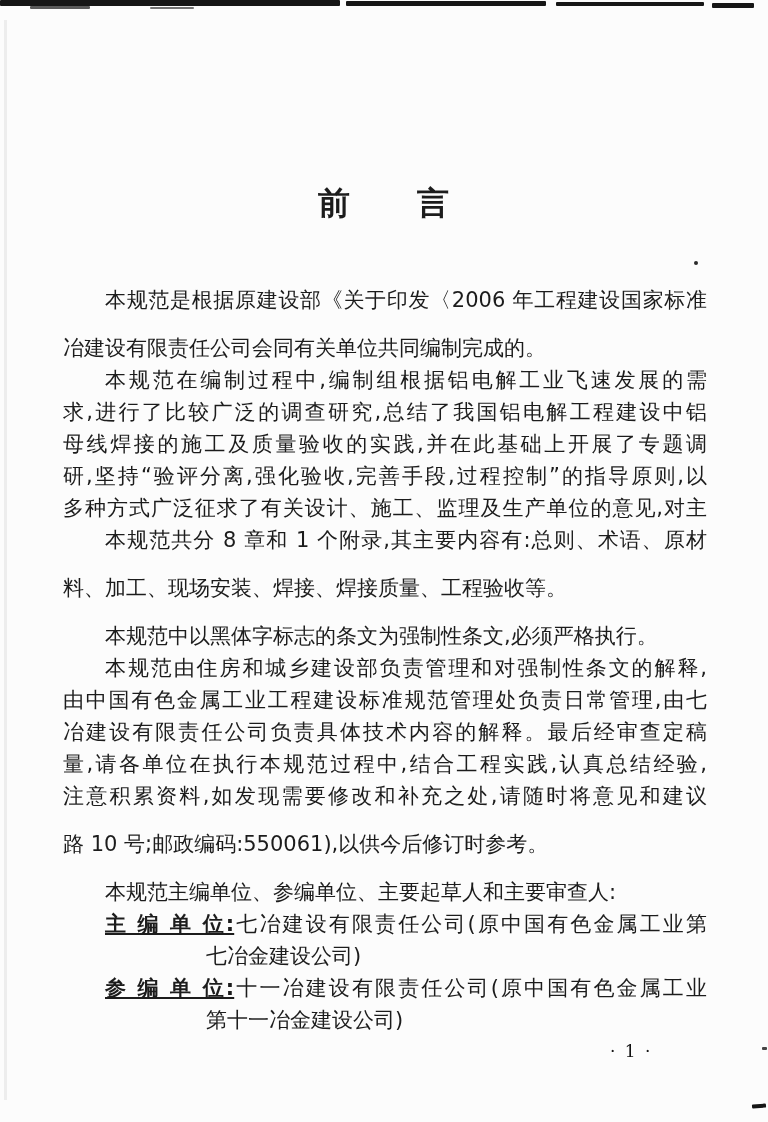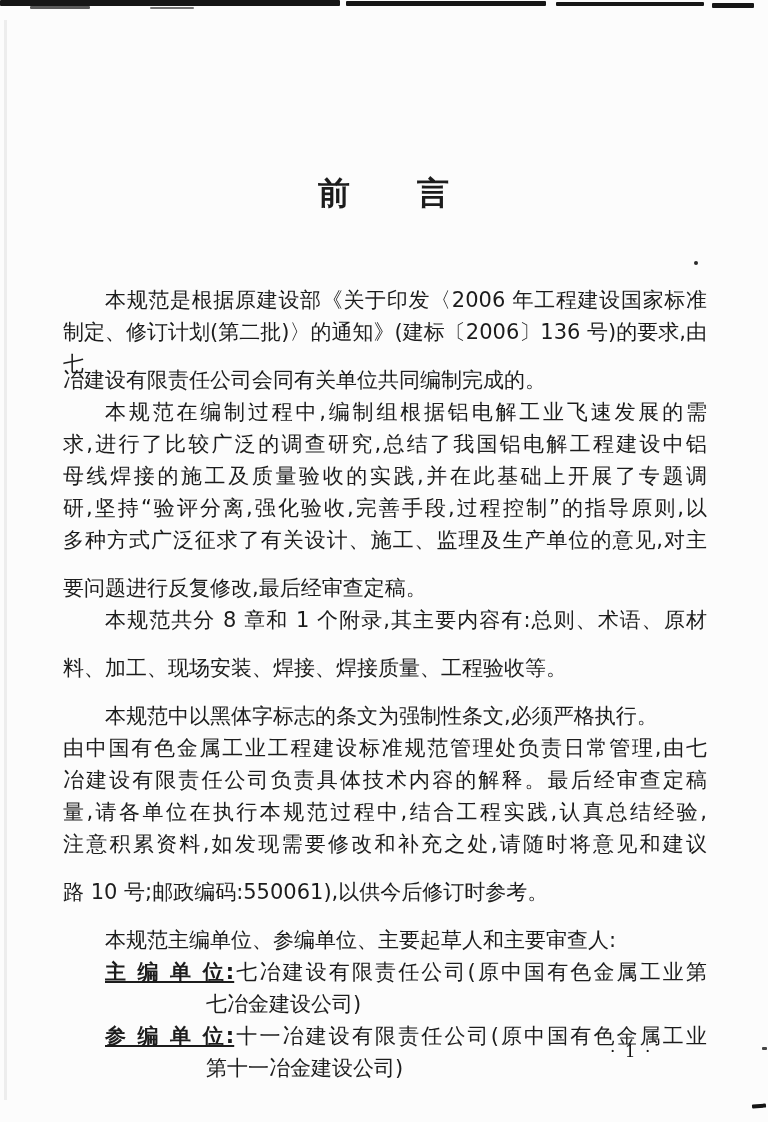--- a/index.html
+++ b/index.html
@@ -10,21 +10,21 @@
     overflow:hidden;
     font-family:"DejaVu Sans",sans-serif;
     color:#1c1c1c;
   }
   
   .art{position:absolute;background:#161616;border-radius:1px;}
   .edge-shade{position:absolute;left:4px;top:20px;width:3px;height:1080px;background:#ededed;}
   .dot{position:absolute;width:4px;height:4px;background:#2a2a2a;border-radius:50%;}
   
   .title{
-    position:absolute;top:172px;left:0;width:100%;
+    position:absolute;top:182px;left:0;width:100%;
     text-align:center;
     font-size:32px;font-weight:700;letter-spacing:1px;
   }
   
   .bodytext{position:absolute;left:63px;top:284px;width:644px;}
   .ln{
     font-size:21px;line-height:32px;height:32px;
     text-align:justify;text-align-last:justify;
   }
   .ln.end{text-align-last:left;margin-top:16px;}
@@ -53,31 +53,30 @@
   <div class="edge-shade"></div>
 
   <div class="dot" style="left:694px;top:261px;"></div>
   <div class="art" style="left:752px;top:1104px;width:14px;height:4px;transform:rotate(-4deg);"></div>
   <div class="art" style="left:762px;top:1047px;width:5px;height:3px;opacity:.8;"></div>
 
   <div class="title">前　　言</div>
 
   <div class="bodytext">
     <div class="ln start">本规范是根据原建设部《关于印发〈2006 年工程建设国家标准</div>
-    <div class="ln">制定、修订计划(第二批)〉的通知》(建标〔2006〕136 号)的要求,由七</div>
     <div class="ln end">冶建设有限责任公司会同有关单位共同编制完成的。</div>
     <div class="ln start">本规范在编制过程中,编制组根据铝电解工业飞速发展的需</div>
     <div class="ln">求,进行了比较广泛的调查研究,总结了我国铝电解工程建设中铝</div>
     <div class="ln">母线焊接的施工及质量验收的实践,并在此基础上开展了专题调</div>
     <div class="ln">研,坚持“验评分离,强化验收,完善手段,过程控制”的指导原则,以</div>
     <div class="ln">多种方式广泛征求了有关设计、施工、监理及生产单位的意见,对主</div>
-    <div class="ln end">要问题进行反复修改,最后经审查定稿。</div>
     <div class="ln start">本规范共分 8 章和 1 个附录,其主要内容有:总则、术语、原材</div>
     <div class="ln end">料、加工、现场安装、焊接、焊接质量、工程验收等。</div>
     <div class="ln start end bold">本规范中以黑体字标志的条文为强制性条文,必须严格执行。</div>
+    <div class="ln start">本规范由住房和城乡建设部负责管理和对强制性条文的解释,</div>
     <div class="ln">由中国有色金属工业工程建设标准规范管理处负责日常管理,由七</div>
     <div class="ln">冶建设有限责任公司负责具体技术内容的解释。最后经审查定稿</div>
     <div class="ln">量,请各单位在执行本规范过程中,结合工程实践,认真总结经验,</div>
     <div class="ln">注意积累资料,如发现需要修改和补充之处,请随时将意见和建议</div>
     <div class="ln end">路 10 号;邮政编码:550061),以供今后修订时参考。</div>
     <div class="ln start end">本规范主编单位、参编单位、主要起草人和主要审查人:</div>
     <div class="ln start"><span class="lbl">主 编 单 位:</span><span>七冶建设有限责任公司(原中国有色金属工业第</span></div>
     <div class="ln hang">七冶金建设公司)</div>
     <div class="ln start"><span class="lbl">参 编 单 位:</span><span>十一冶建设有限责任公司(原中国有色金属工业</span></div>
     <div class="ln hang">第十一冶金建设公司)</div>

